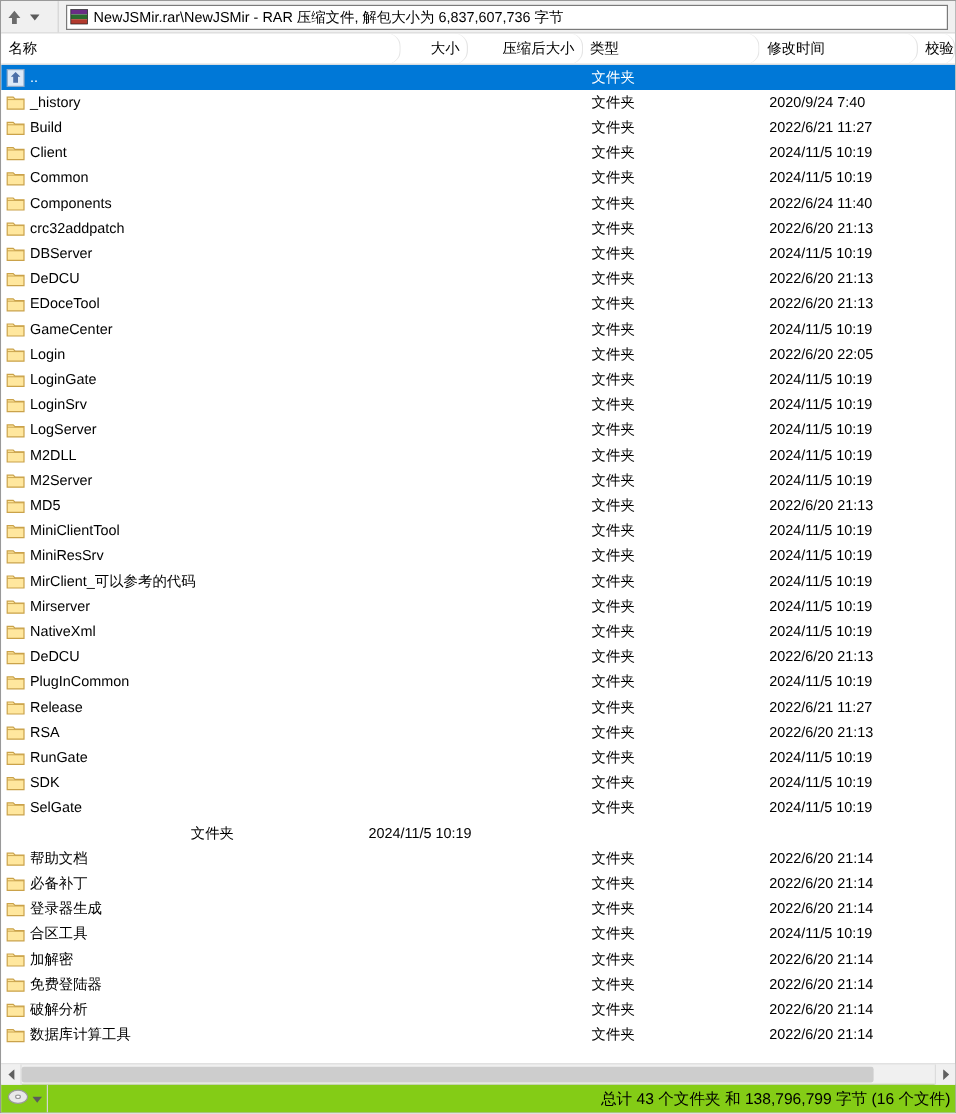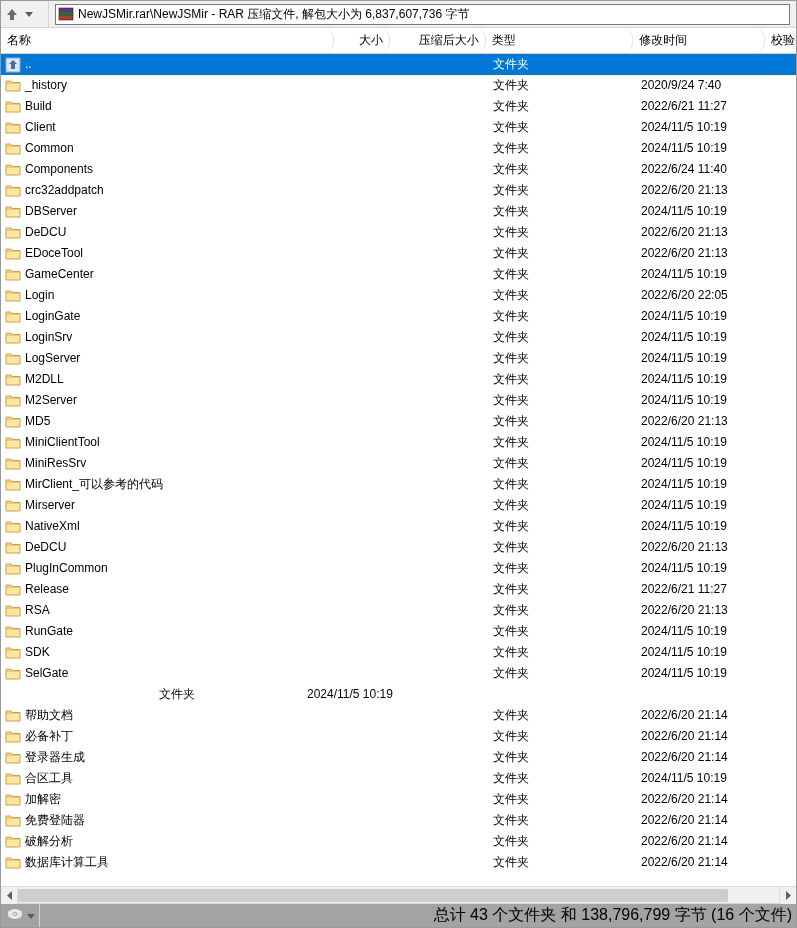--- a/index.html
+++ b/index.html
@@ -38,21 +38,21 @@
   .parent-icon { width: 16px; height: 16px; flex: 0 0 16px; }
   
   .hscroll { height: 17px; background: #f0f0f0; border-top: 1px solid #dcdcdc; position: relative; }
   .hs-btn { position: absolute; top: 0; width: 17px; height: 17px; background: #f0f0f0; display: flex; align-items: center; justify-content: center; }
   .hs-btn.left  { left: 0;  border-right: 1px solid #dcdcdc; }
   .hs-btn.right { right: 0; border-left: 1px solid #dcdcdc; }
   .hs-track { position: absolute; left: 17px; right: 17px; top: 0; bottom: 0; }
   .hs-thumb { position: absolute; left: 0; top: 2px; height: 13px; width: 710px; background: #cdcdcd; border-radius: 2px; }
   .arrow-svg { width: 9px; height: 9px; }
   
-  .status { display: flex; align-items: center; height: 24px; border-top: 1px solid #d4d4d4; background: #a3a3a3; padding: 0 4px; font-size: 16px; }
+  .status { display: flex; align-items: center; height: 24px; border-top: 1px solid #d4d4d4; background: #84cc16; padding: 0 4px; font-size: 13px; }
   .status-left { display: flex; align-items: center; gap: 2px; height: 100%; padding: 0 4px 0 0; border-right: 1px solid #d4d4d4; }
   .disc-icon { width: 20px; height: 14px; }
   .status-mid { flex: 1; }
   .status-right { padding-left: 10px; white-space: nowrap; }
 </style>
 </head>
 <body>
 
 <svg width="0" height="0" style="position:absolute">
   <defs>

